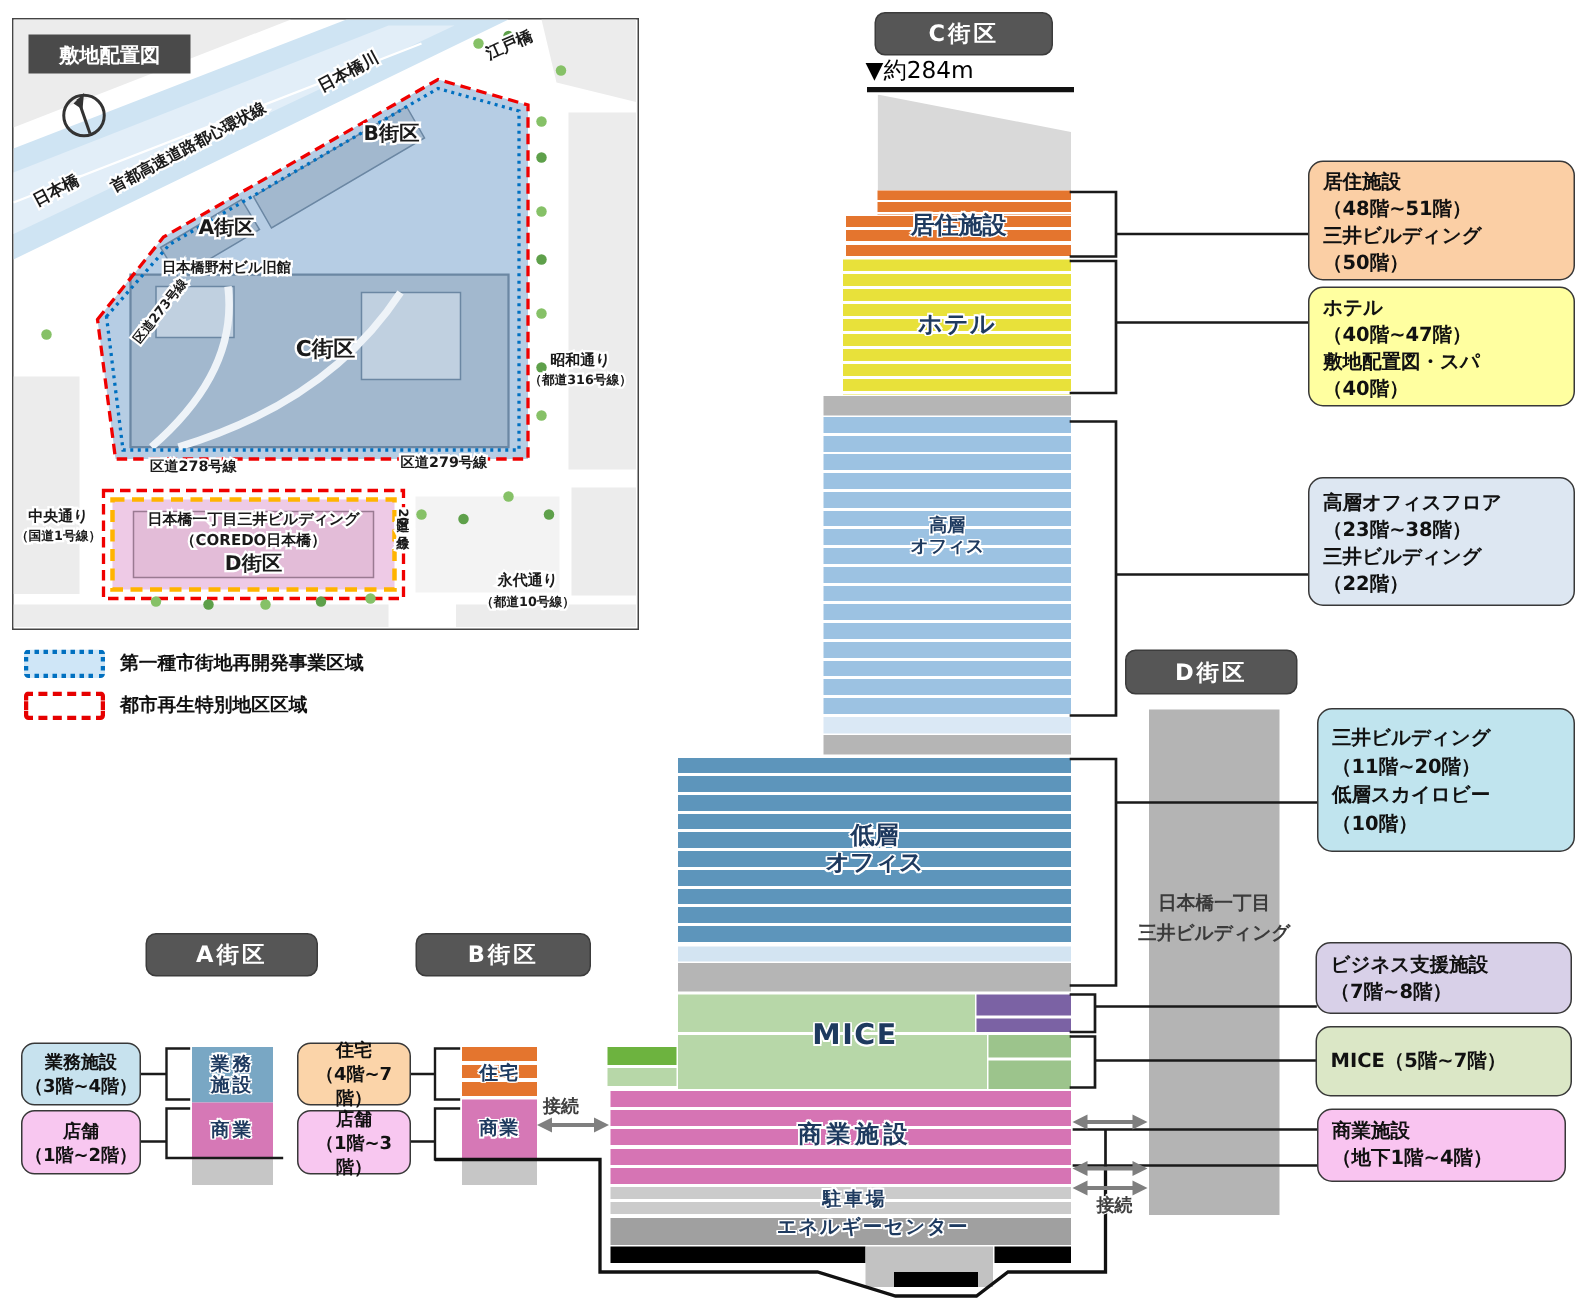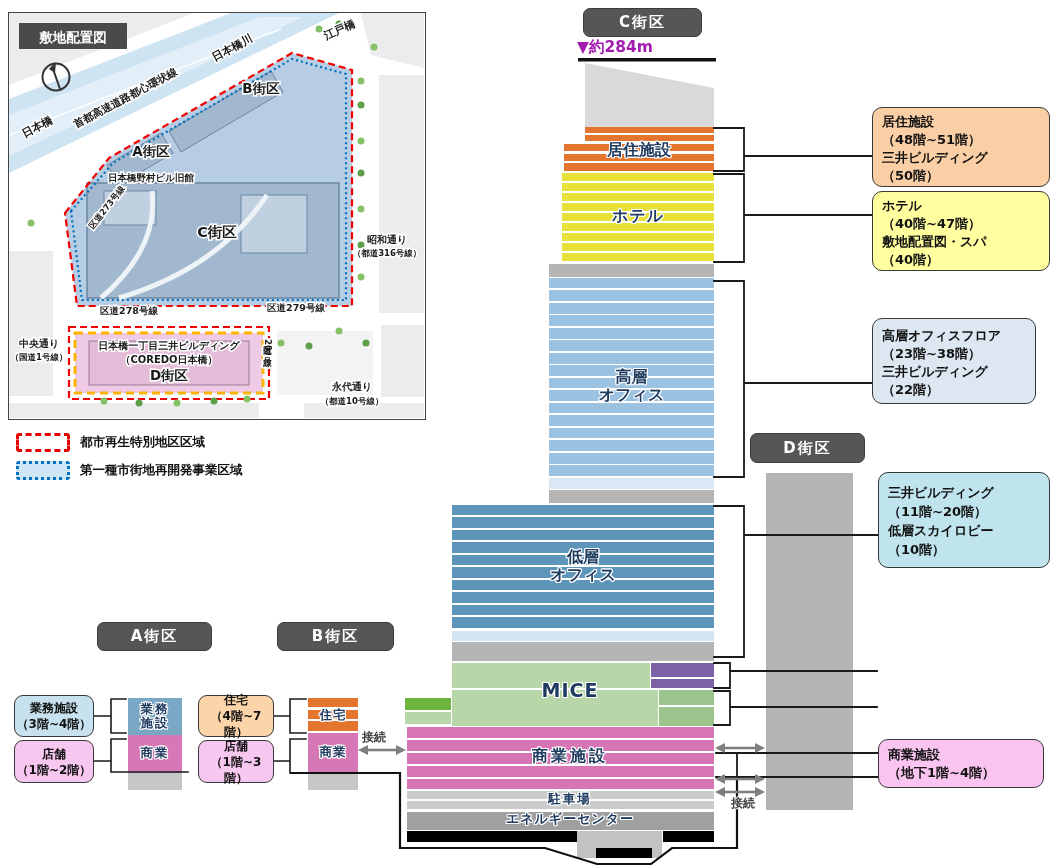--- a/index.html
+++ b/index.html
@@ -136,42 +136,42 @@
         <text x="259" y="326" font-size="8.5" style="writing-mode:vertical-rl;">区道20号線</text>
         <text x="160" y="336" font-size="10" text-anchor="middle">日本橋一丁目三井ビルディング</text>
         <text x="160" y="350" font-size="10" text-anchor="middle">（COREDO日本橋）</text>
         <text x="160" y="367" font-size="13.5" text-anchor="middle">D街区</text>
       </g>
     </svg>
   </div>
 
   <div class="abs" style="left:16px;top:433px;width:320px;">
     <div class="legend-row">
+      <div class="legend-swatch sw-blue"></div>
+      <div class="legend-label">第一種市街地再開発事業区域</div>
+    </div>
+    <div class="legend-row">
       <div class="legend-swatch sw-red"></div>
       <div class="legend-label">都市再生特別地区区域</div>
     </div>
-    <div class="legend-row">
-      <div class="legend-swatch sw-blue"></div>
-      <div class="legend-label">第一種市街地再開発事業区域</div>
-    </div>
   </div>
 
   <div class="abs" style="left:585px;top:63px;width:129px;height:64px;background:#d9d9d9;clip-path:polygon(0 0,100% 39%,100% 100%,0 100%);"></div>
 
   <div class="abs st-resn" style="left:585px;top:127px;width:129px;height:16px;"></div>
   <div class="abs st-res" style="left:564px;top:144px;width:150px;height:28px;"></div>
   <div class="lbl" style="left:564px;top:141px;width:150px;font-size:16px;">居住施設</div>
 
   <div class="abs st-hotel" style="left:562px;top:173px;width:152px;height:90px;"></div>
   <div class="lbl" style="left:562px;top:207px;width:152px;font-size:16px;letter-spacing:1px;">ホテル</div>
 
   <div class="abs" style="left:549px;top:264px;width:165px;height:13px;background:#b5b5b5;"></div>
 
   <div class="abs st-offh" style="left:549px;top:278px;width:165px;height:200px;"></div>
-  <div class="lbl" style="left:549px;top:344px;width:165px;font-size:16px;margin-top:24px;">
+  <div class="lbl" style="left:549px;top:344px;width:165px;font-size:12px;">
     <span>高層</span><br>
     <span>オフィス</span>
   </div>
   <div class="abs" style="left:549px;top:478px;width:165px;height:11px;background:#dae8f5;"></div>
   <div class="abs" style="left:549px;top:490px;width:165px;height:13px;background:#b5b5b5;"></div>
 
   <div class="abs st-offl" style="left:452px;top:505px;width:262px;height:125px;"></div>
   <div class="lbl" style="left:452px;top:548px;width:262px;font-size:16px;">
     <span>低層</span><br>
     <span>オフィス</span>
@@ -189,28 +189,32 @@
   <div class="abs" style="left:405px;top:712px;width:46px;height:12px;background:#b7d7a8;"></div>
   <div class="lbl" style="left:500px;top:680px;width:140px;font-size:19px;letter-spacing:1px;">MICE</div>
 
   <div class="abs st-retail" style="left:407px;top:727px;width:307px;height:64px;"></div>
   <div class="lbl" style="left:460px;top:747px;width:220px;font-size:16px;letter-spacing:3px;">商業施設</div>
 
   <div class="abs st-park" style="left:407px;top:791px;width:307px;height:20px;"></div>
   <div class="lbl" style="left:460px;top:792px;width:220px;font-size:12.5px;letter-spacing:2px;">駐車場</div>
 
   <div class="abs" style="left:407px;top:812px;width:307px;height:18px;background:#a0a0a0;"></div>
-  <div class="lbl" style="left:430px;top:812px;width:280px;font-size:13px;letter-spacing:1px;">エネルギーセンター</div>
+  <div class="lbl" style="left:442px;top:812px;width:280px;font-size:13px;letter-spacing:1px;">エネルギーセンター</div>
 
   <div class="abs" style="left:407px;top:831px;width:170px;height:11px;background:#000;"></div>
   <div class="abs" style="left:577px;top:831px;width:85px;height:27px;background:#c2c2c2;"></div>
   <div class="abs" style="left:663px;top:831px;width:51px;height:11px;background:#000;"></div>
   <div class="abs" style="left:596px;top:848px;width:56px;height:10px;background:#000;"></div>
 
   <div class="abs" style="left:766px;top:473px;width:87px;height:337px;background:#b4b4b4;"></div>
+  <div class="abs" style="left:756px;top:592px;width:107px;text-align:center;font-size:12.5px;font-weight:bold;color:#3b3b3b;line-height:20px;">
+    <span>日本橋一丁目</span><br>
+    <span>三井ビルディング</span>
+  </div>
 
   <div class="abs" style="left:128px;top:698px;width:54px;height:37px;background:#79a7c4;"></div>
   <div class="abs" style="left:128px;top:735px;width:54px;height:38px;background:#d678b6;"></div>
   <div class="abs" style="left:128px;top:773px;width:54px;height:17px;background:#c6c6c6;"></div>
   <div class="lbl" style="left:128px;top:702px;width:54px;font-size:12.5px;letter-spacing:2px;">
     <span>業務</span><br>
     <span>施設</span>
   </div>
   <div class="lbl" style="left:128px;top:746px;width:54px;font-size:12.5px;letter-spacing:2px;">商業</div>
 
@@ -257,46 +261,53 @@
       <polygon points="715,792 725,787 725,797" stroke="none"></polygon>
       <polygon points="765,792 755,787 755,797" stroke="none"></polygon>
     </g>
   </svg>
 
   <div class="tab" style="left:583px;top:8px;width:117px;height:27px;">C街区</div>
   <div class="tab" style="left:97px;top:622px;width:113px;height:27px;">A街区</div>
   <div class="tab" style="left:277px;top:622px;width:115px;height:27px;">B街区</div>
   <div class="tab" style="left:750px;top:433px;width:113px;height:28px;">D街区</div>
 
-  <div class="abs" style="left:577px;top:37px;font-size:15.5px;font-weight:bold;color:#a21caf;">▼約284m</div>
+  <div class="abs" style="left:577px;top:37px;font-size:15.5px;font-weight:normal;color:#000000;">▼約284m</div>
 
   <div class="callout" style="left:872px;top:107px;width:178px;height:80px;background:#fbcfa5;">
     <div>居住施設</div>
     <div>（48階~51階）</div>
     <div>三井ビルディング</div>
     <div>（50階）</div>
   </div>
   <div class="callout" style="left:872px;top:191px;width:178px;height:80px;background:#ffffa0;">
     <div>ホテル</div>
     <div>（40階~47階）</div>
     <div>敷地配置図・スパ</div>
     <div>（40階）</div>
   </div>
-  <div class="callout" style="left:872px;top:318px;width:164px;height:86px;background:#dde7f2;padding-top:8px;">
+  <div class="callout" style="left:872px;top:318px;width:178px;height:86px;background:#dde7f2;padding-top:8px;">
     <div>高層オフィスフロア</div>
     <div>（23階~38階）</div>
     <div>三井ビルディング</div>
     <div>（22階）</div>
   </div>
   <div class="callout" style="left:878px;top:472px;width:172px;height:96px;background:#c0e4ee;padding-top:10px;line-height:19px;">
     <div>三井ビルディング</div>
     <div>（11階~20階）</div>
     <div>低層スカイロビー</div>
     <div>（10階）</div>
   </div>
+  <div class="callout" style="left:877px;top:628px;width:171px;height:48px;background:#d8d0e8;padding-top:6px;">
+    <div>ビジネス支援施設</div>
+    <div>（7階~8階）</div>
+  </div>
+  <div class="callout" style="left:877px;top:684px;width:171px;height:47px;background:#dbe7c6;display:flex;align-items:center;">
+    <div>MICE（5階~7階）</div>
+  </div>
   <div class="callout" style="left:878px;top:739px;width:166px;height:49px;background:#f9c4f0;padding-top:6px;">
     <div>商業施設</div>
     <div>（地下1階~4階）</div>
   </div>
 
   <div class="callout-sm" style="left:14px;top:695px;width:80px;height:42px;background:#c7e2ee;">
     <div>業務施設</div>
     <div>（3階~4階）</div>
   </div>
   <div class="callout-sm" style="left:14px;top:740px;width:80px;height:43px;background:#f8c7f0;">

